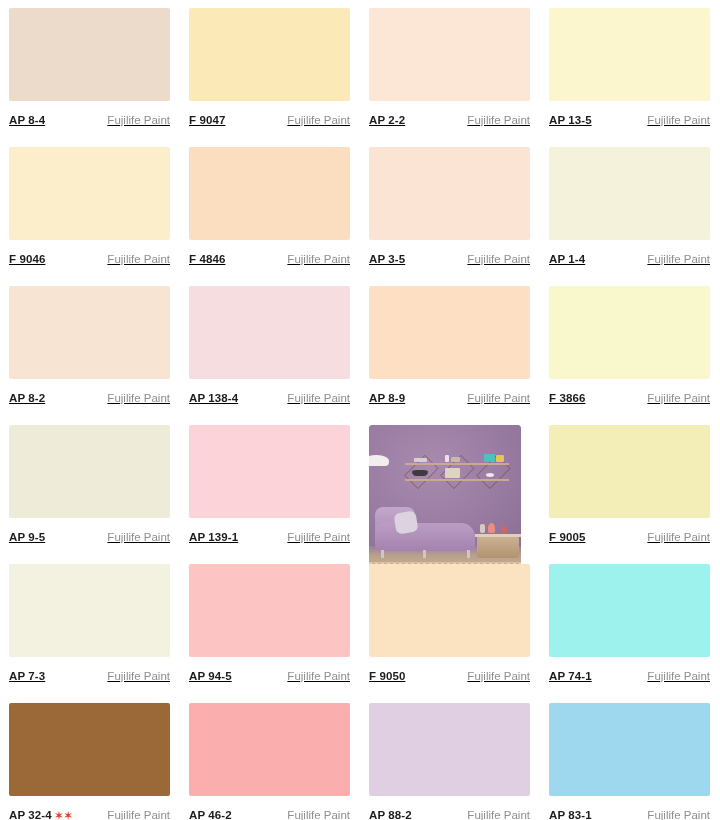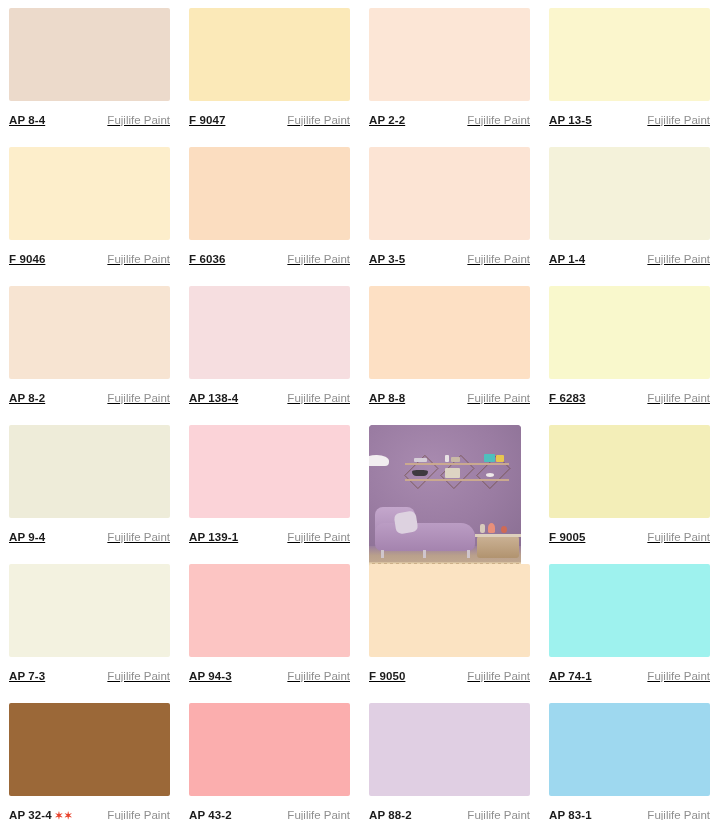--- a/index.html
+++ b/index.html
@@ -267,21 +267,21 @@
         <span class="swatch-code">
           <span>F 9046</span>
         </span>
         <span class="swatch-brand">Fujilife Paint</span>
       </div>
     </div>
     <div class="swatch-card">
       <div class="swatch-chip" style="background: rgb(251, 221, 192);"></div>
       <div class="swatch-meta">
         <span class="swatch-code">
-          <span>F 6036</span>
+          <span>F 4846</span>
         </span>
         <span class="swatch-brand">Fujilife Paint</span>
       </div>
     </div>
     <div class="swatch-card">
       <div class="swatch-chip" style="background: rgb(252, 228, 212);"></div>
       <div class="swatch-meta">
         <span class="swatch-code">
           <span>AP 3-5</span>
         </span>
@@ -312,39 +312,39 @@
         <span class="swatch-code">
           <span>AP 138-4</span>
         </span>
         <span class="swatch-brand">Fujilife Paint</span>
       </div>
     </div>
     <div class="swatch-card">
       <div class="swatch-chip" style="background: rgb(253, 224, 196);"></div>
       <div class="swatch-meta">
         <span class="swatch-code">
-          <span>AP 8-8</span>
+          <span>AP 8-9</span>
         </span>
         <span class="swatch-brand">Fujilife Paint</span>
       </div>
     </div>
     <div class="swatch-card">
       <div class="swatch-chip" style="background: rgb(249, 248, 204);"></div>
       <div class="swatch-meta">
         <span class="swatch-code">
-          <span>F 6283</span>
+          <span>F 3866</span>
         </span>
         <span class="swatch-brand">Fujilife Paint</span>
       </div>
     </div>
     <div class="swatch-card">
       <div class="swatch-chip" style="background: rgb(238, 236, 217);"></div>
       <div class="swatch-meta">
         <span class="swatch-code">
-          <span>AP 9-4</span>
+          <span>AP 9-5</span>
         </span>
         <span class="swatch-brand">Fujilife Paint</span>
       </div>
     </div>
     <div class="swatch-card">
       <div class="swatch-chip" style="background: rgb(251, 211, 216);"></div>
       <div class="swatch-meta">
         <span class="swatch-code">
           <span>AP 139-1</span>
         </span>
@@ -404,21 +404,21 @@
         <span class="swatch-code">
           <span>AP 7-3</span>
         </span>
         <span class="swatch-brand">Fujilife Paint</span>
       </div>
     </div>
     <div class="swatch-card">
       <div class="swatch-chip" style="background: rgb(252, 197, 195);"></div>
       <div class="swatch-meta">
         <span class="swatch-code">
-          <span>AP 94-3</span>
+          <span>AP 94-5</span>
         </span>
         <span class="swatch-brand">Fujilife Paint</span>
       </div>
     </div>
     <div class="swatch-card">
       <div class="swatch-chip" style="background: rgb(251, 227, 194);"></div>
       <div class="swatch-meta">
         <span class="swatch-code">
           <span>F 9050</span>
         </span>
@@ -441,21 +441,21 @@
           <span>AP 32-4</span>
           <span class="code-marker" style="color: rgb(232, 64, 42);">✶✶</span>
         </span>
         <span class="swatch-brand">Fujilife Paint</span>
       </div>
     </div>
     <div class="swatch-card">
       <div class="swatch-chip" style="background: rgb(251, 174, 174);"></div>
       <div class="swatch-meta">
         <span class="swatch-code">
-          <span>AP 43-2</span>
+          <span>AP 46-2</span>
         </span>
         <span class="swatch-brand">Fujilife Paint</span>
       </div>
     </div>
     <div class="swatch-card">
       <div class="swatch-chip" style="background: rgb(224, 207, 227);"></div>
       <div class="swatch-meta">
         <span class="swatch-code">
           <span>AP 88-2</span>
         </span>

